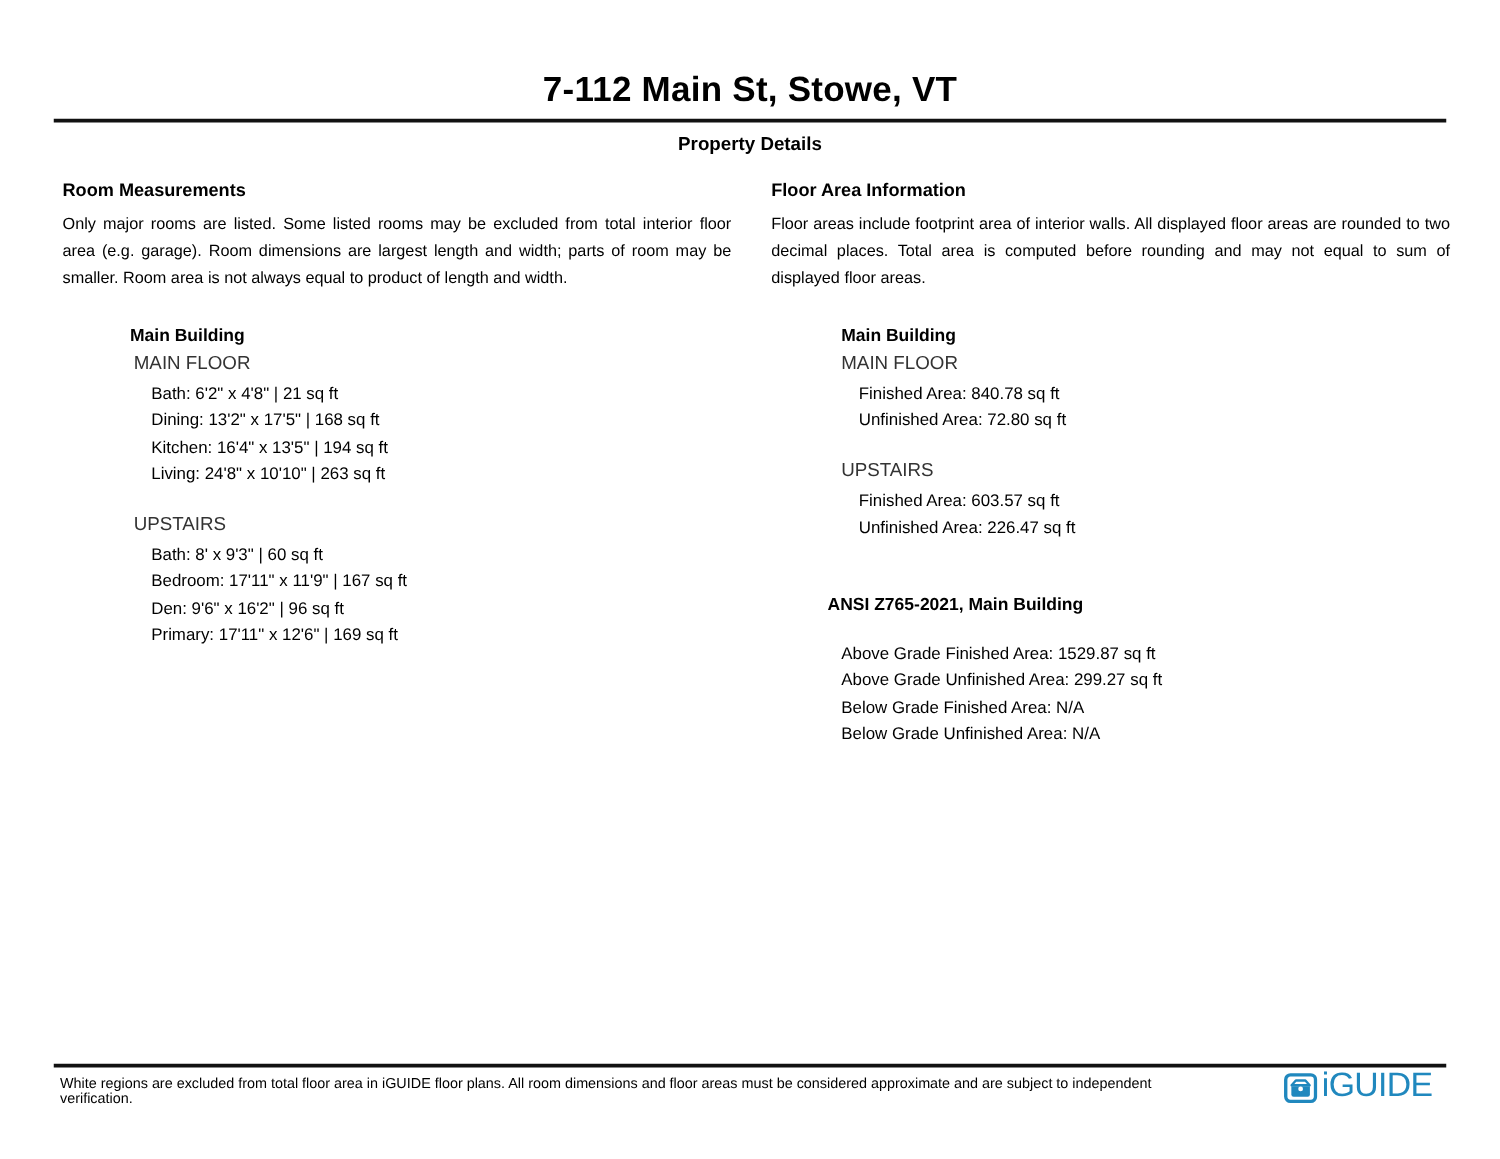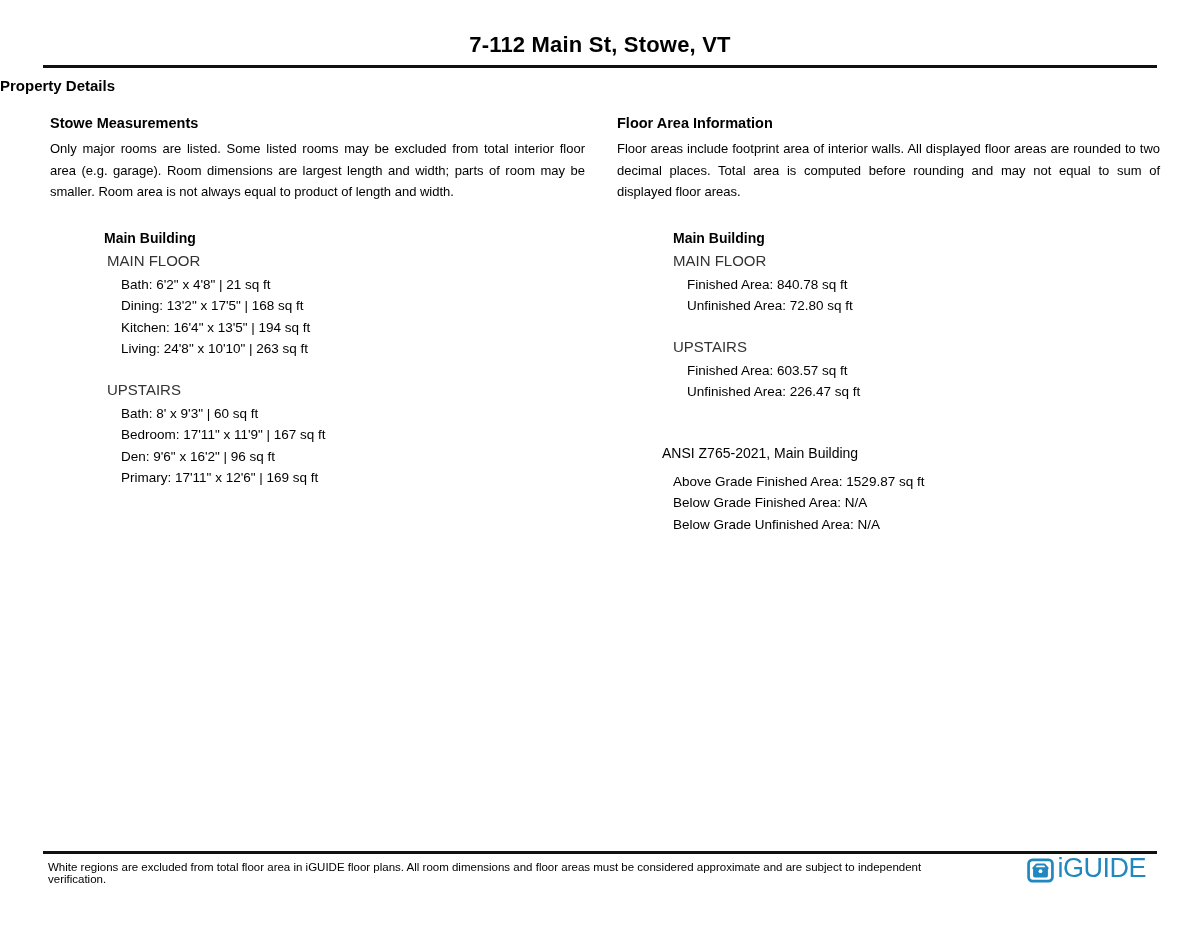--- a/index.html
+++ b/index.html
@@ -5,34 +5,34 @@
   * { margin:0; padding:0; box-sizing:border-box; }
   html,body { width:1200px; height:927px; }
   body {
     position:relative;
     background:#ffffff;
     color:#000;
     font-family:"Liberation Sans", sans-serif;
     overflow:hidden;
   }
   .page-title {
-    margin-top:32px;
+    margin-top:56px;
     text-align:center;
-    font-size:22px;
+    font-size:28px;
     font-weight:bold;
     letter-spacing:.2px;
   }
   .title-rule {
     margin:7px 43px 0 43px;
     height:3px;
     background:#111;
   }
   .page-subtitle {
     margin-top:9px;
-    text-align:left;
+    text-align:center;
     font-size:15px;
     font-weight:bold;
   }
   .columns {
     display:flex;
     margin:21px 0 0 50px;
   }
   .col-left  { width:535px; margin-right:32px; }
   .col-right { width:543px; }
   .section-heading {
@@ -64,22 +64,22 @@
   .col-right .floor-name { margin-left:11px; }
   .entry-list {
     font-size:13.5px;
     line-height:21.5px;
   }
   .col-left  .entry-list { margin-left:28px; }
   .col-right .entry-list { margin-left:25px; }
   .ansi-block { margin-top:42px; margin-left:45px; }
   .ansi-heading {
     font-size:14px;
-    font-weight:normal;
-    margin-bottom:10px;
+    font-weight:bold;
+    margin-bottom:21px;
   }
   .ansi-block .entry-list { margin-left:11px; }
   .footer-rule {
     position:absolute;
     left:43px; right:43px; top:851px;
     height:3px;
     background:#111;
   }
   .footer-disclaimer {
     position:absolute;
@@ -104,21 +104,21 @@
 </head>
 <body>
 
 <div class="page-title">7-112 Main St, Stowe, VT</div>
 <div class="title-rule"></div>
 <div class="page-subtitle">Property Details</div>
 
 <div class="columns">
 
   <div class="col-left">
-    <div class="section-heading">Stowe Measurements</div>
+    <div class="section-heading">Room Measurements</div>
     <div class="section-desc">Only major rooms are listed. Some listed rooms may be excluded from total interior floor area (e.g. garage). Room dimensions are largest length and width; parts of room may be smaller. Room area is not always equal to product of length and width.</div>
 
     <div class="building">
       <div class="building-name">Main Building</div>
 
       <div class="floor">
         <div class="floor-name">MAIN FLOOR</div>
         <div class="entry-list">
           <div>Bath: 6'2" x 4'8" | 21 sq ft</div>
           <div>Dining: 13'2" x 17'5" | 168 sq ft</div>
@@ -160,20 +160,21 @@
           <div>Finished Area: 603.57 sq ft</div>
           <div>Unfinished Area: 226.47 sq ft</div>
         </div>
       </div>
     </div>
 
     <div class="ansi-block">
       <div class="ansi-heading">ANSI Z765-2021, Main Building</div>
       <div class="entry-list">
         <div>Above Grade Finished Area: 1529.87 sq ft</div>
+        <div>Above Grade Unfinished Area: 299.27 sq ft</div>
         <div>Below Grade Finished Area: N/A</div>
         <div>Below Grade Unfinished Area: N/A</div>
       </div>
     </div>
   </div>
 </div>
 
 <div class="footer-rule"></div>
 <div class="footer-disclaimer">White regions are excluded from total floor area in iGUIDE floor plans. All room dimensions and floor areas must be considered approximate and are subject to independent verification.</div>
 

